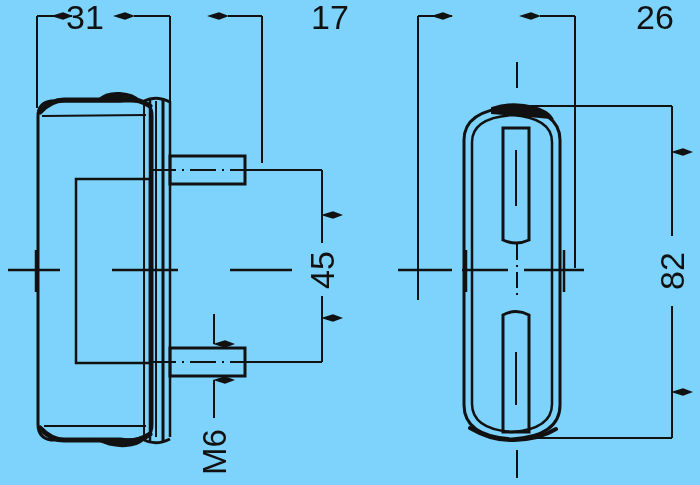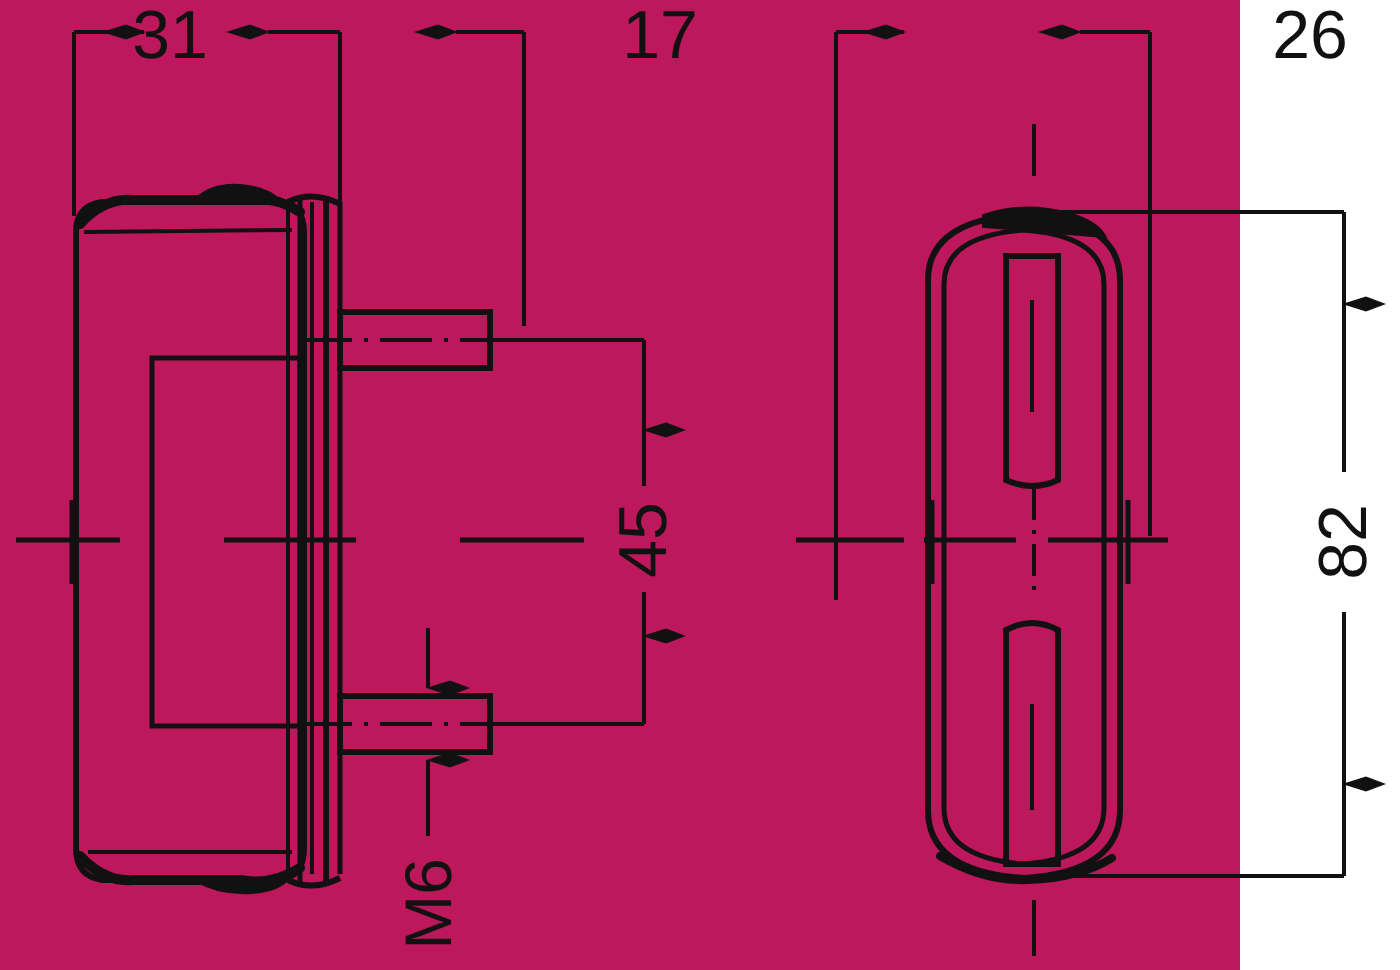--- a/index.html
+++ b/index.html
@@ -8,23 +8,23 @@
     background: #ffffff;
   }
   body {
     width: 700px;
     height: 485px;
     font-family: "Liberation Sans", sans-serif;
     overflow: hidden;
   }
   #drawing-root {
     position: relative;
-    width: 620px;
+    width: 700px;
     height: 485px;
-    background: #be185d;
+    background: #7dd3fc;
   }
   svg.drawing {
     position: absolute;
     top: 0;
     left: 0;
     width: 700px;
     height: 485px;
     display: block;
   }
   .dim-text {

